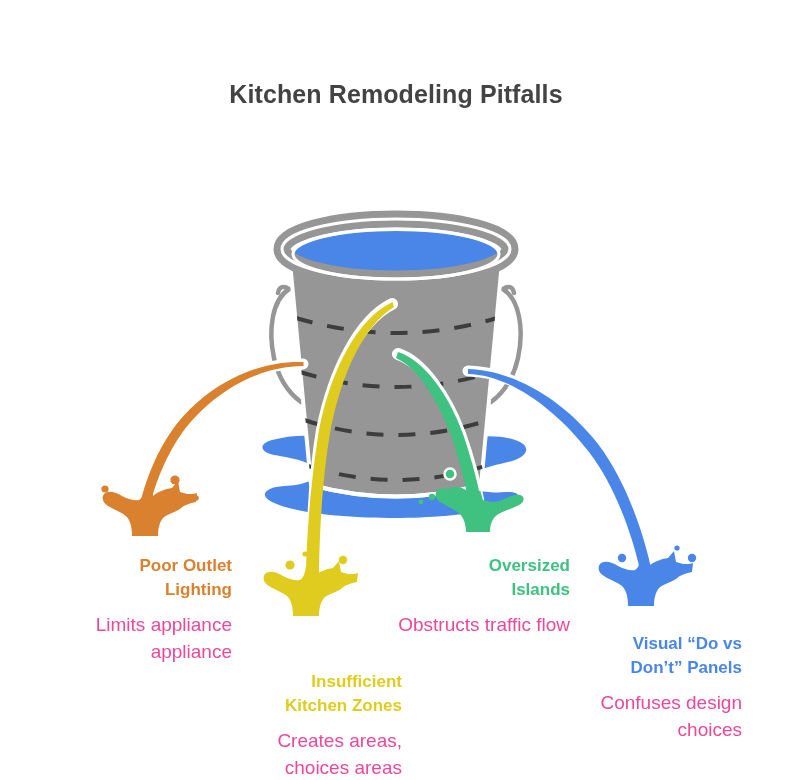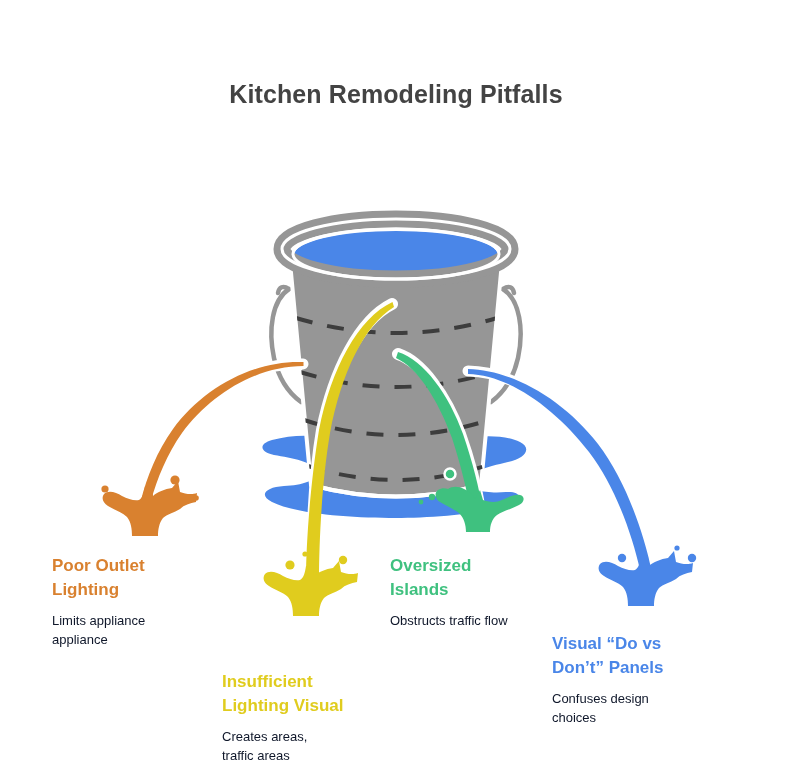--- a/index.html
+++ b/index.html
@@ -35,31 +35,31 @@
   }
   .illustration {
     position: absolute;
     top: 0;
     left: 0;
     width: 792px;
     height: 780px;
   }
   .label-block {
     position: absolute;
-    text-align: left;
+    text-align: right;
   }
   .label-title {
     font-size: 17px;
     font-weight: bold;
     line-height: 1.42;
     margin: 0;
   }
   .label-desc {
-    font-size: 13px;
-    color: #0f172a;
+    font-size: 19px;
+    color: #ec4899;
     line-height: 1.42;
     margin: 10px 0 0 0;
   }
   
   #label-0 { left: 52px;  top: 554px; width: 180px; }
   #label-1 { left: 222px; top: 670px; width: 180px; }
   #label-2 { left: 390px; top: 554px; width: 180px; }
   #label-3 { left: 552px; top: 632px; width: 190px; }
 </style>
 </head>
@@ -270,25 +270,25 @@
     </p>
     <p class="label-desc">
       <span>Limits appliance</span><br>
       <span>appliance</span>
     </p>
   </div>
 
   <div class="label-block" id="label-1">
     <p class="label-title" style="color:#e0cc1e">
       <span>Insufficient</span><br>
-      <span>Lighting Visual</span>
+      <span>Kitchen Zones</span>
     </p>
     <p class="label-desc">
       <span>Creates areas,</span><br>
-      <span>traffic areas</span>
+      <span>choices areas</span>
     </p>
   </div>
 
   <div class="label-block" id="label-2">
     <p class="label-title" style="color:#3fc17f">
       <span>Oversized</span><br>
       <span>Islands</span>
     </p>
     <p class="label-desc">
       <span>Obstructs traffic flow</span>

